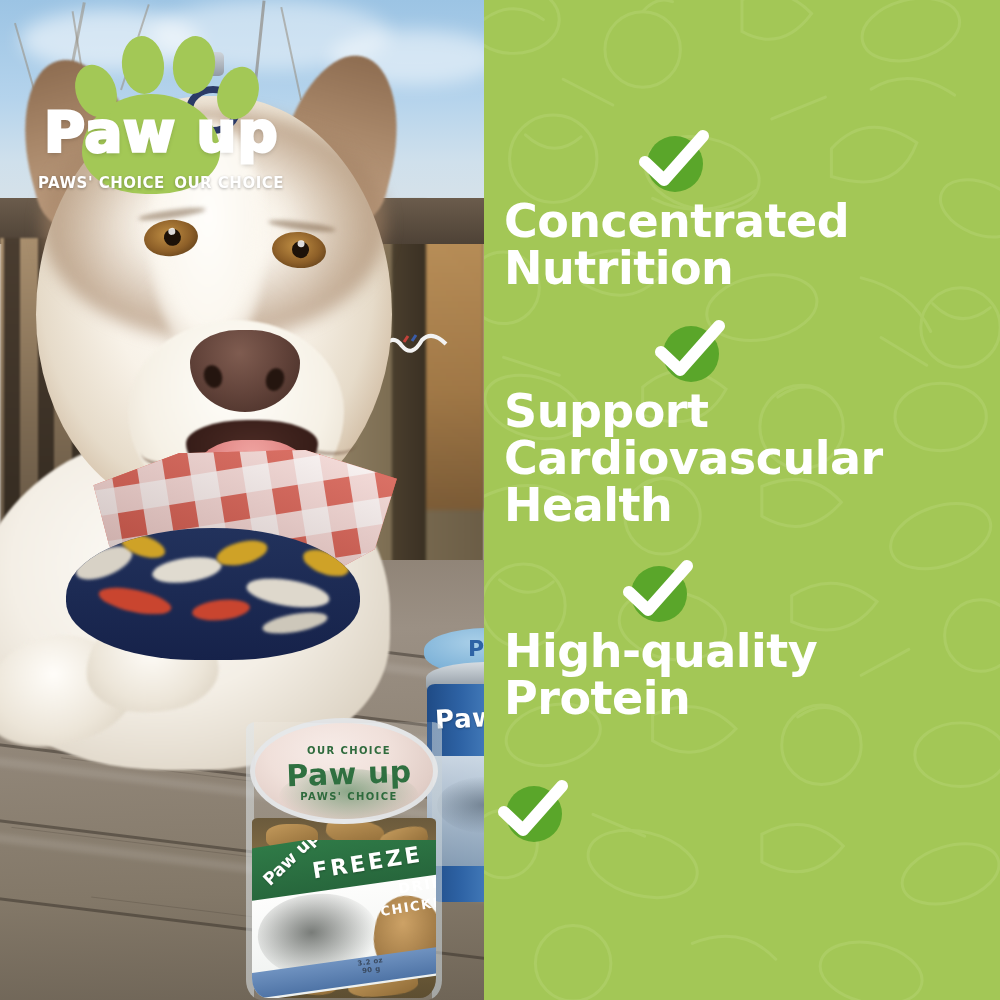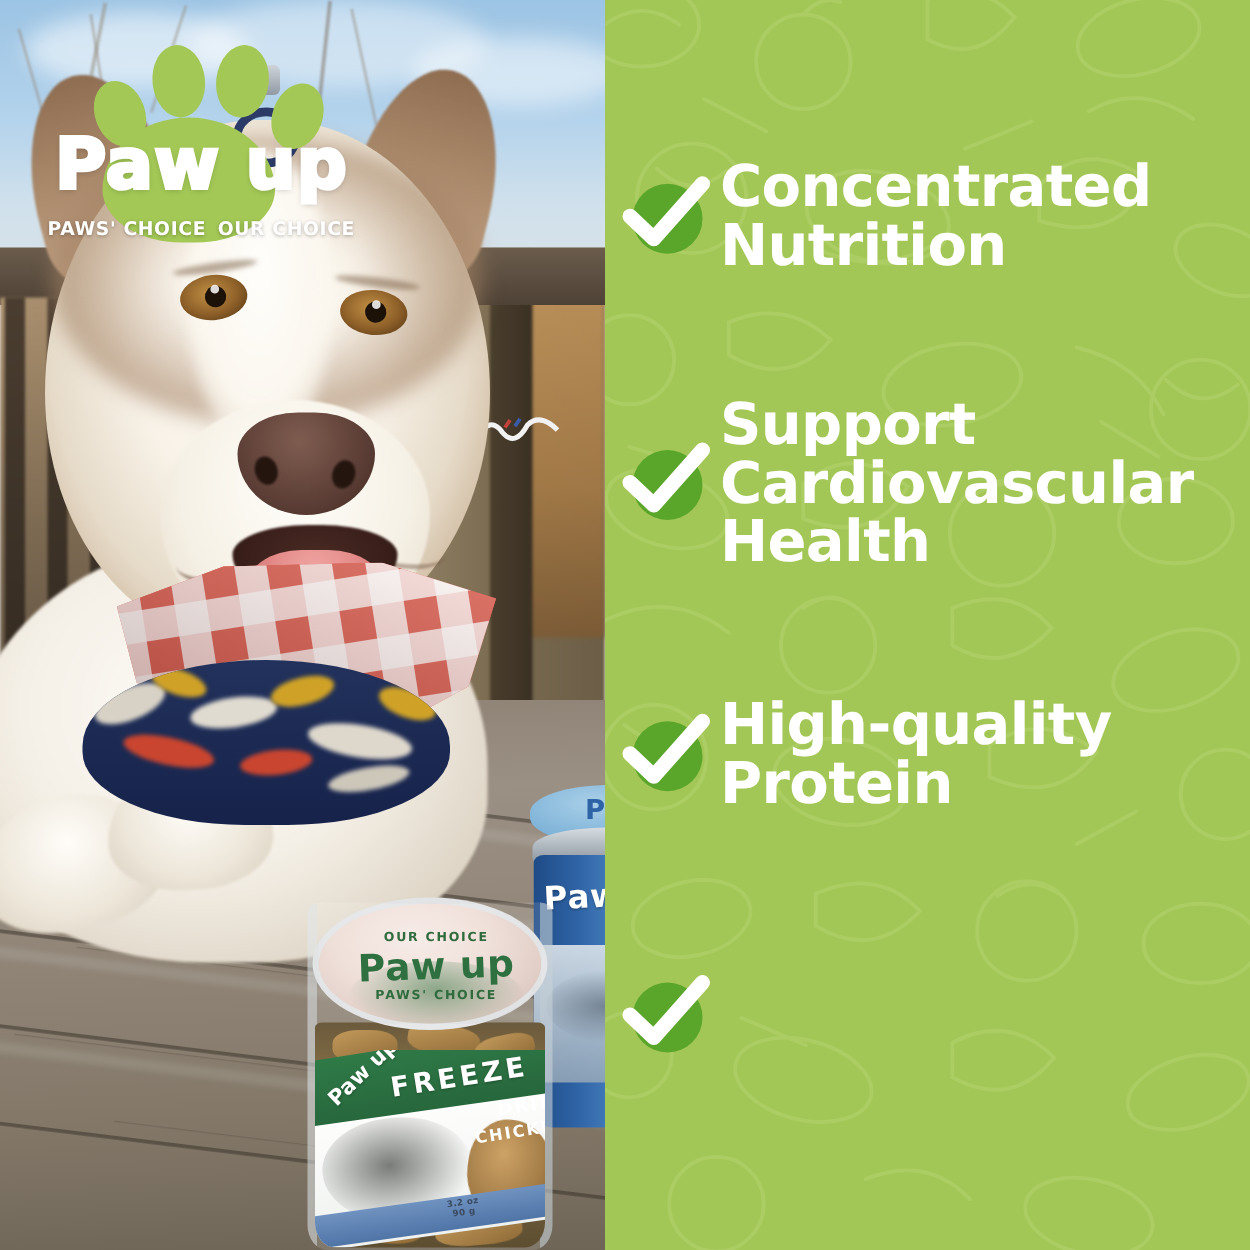--- a/index.html
+++ b/index.html
@@ -235,21 +235,21 @@
              text-shadow:0 1px 2px rgba(0,0,0,.25); }
   .jf-weight{ position:absolute; left:106px; top:118px; font-size:7px; font-weight:700;
               color:#3a4a60; letter-spacing:.3px; transform:rotate(-8deg); text-align:center;
               line-height:1.15; }
 
   
   .feat-panel{ position:absolute; left:484px; top:0; width:516px; height:1000px;
                background:#a3c756; overflow:hidden; }
   .pattern{ position:absolute; inset:-40px; opacity:.5; }
 
-  .feature{ position:absolute; left:12px; display:flex; align-items:center; gap:0; }
+  .feature{ position:absolute; left:12px; display:flex; align-items:center; gap:0;flex-direction:column; }
   .check{ position:relative; width:72px; height:72px; flex:0 0 72px; }
   .check .disc{ position:absolute; left:10px; top:10px; width:56px; height:56px;
                 border-radius:50%; background:#5aa62a; }
   .check svg{ position:absolute; left:0; top:0; }
   .feat-text{ font-family:"DejaVu Sans", sans-serif; font-weight:700; color:#fff;
               font-size:46px; line-height:1.02; letter-spacing:-.5px;
               white-space:pre-line; margin-left:8px; }
 
   .f1{ top:126px; }
   .f2{ top:316px; }

